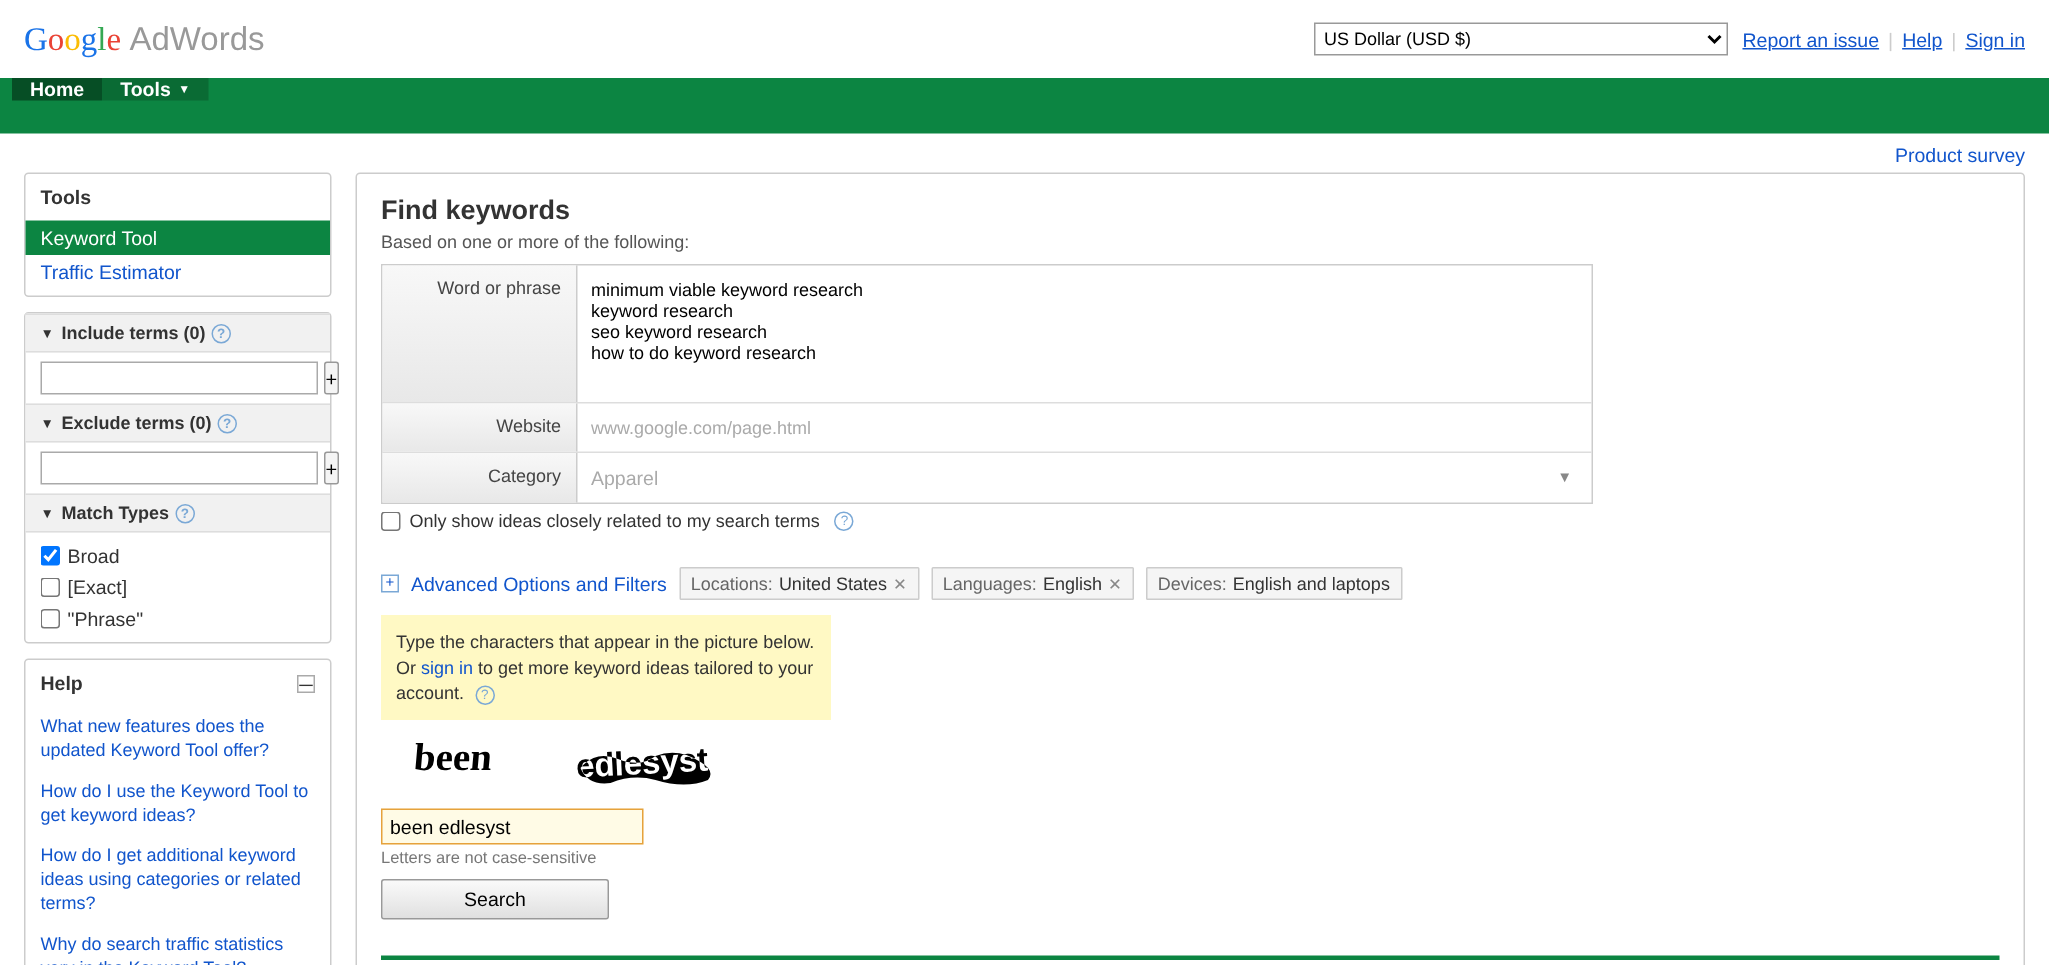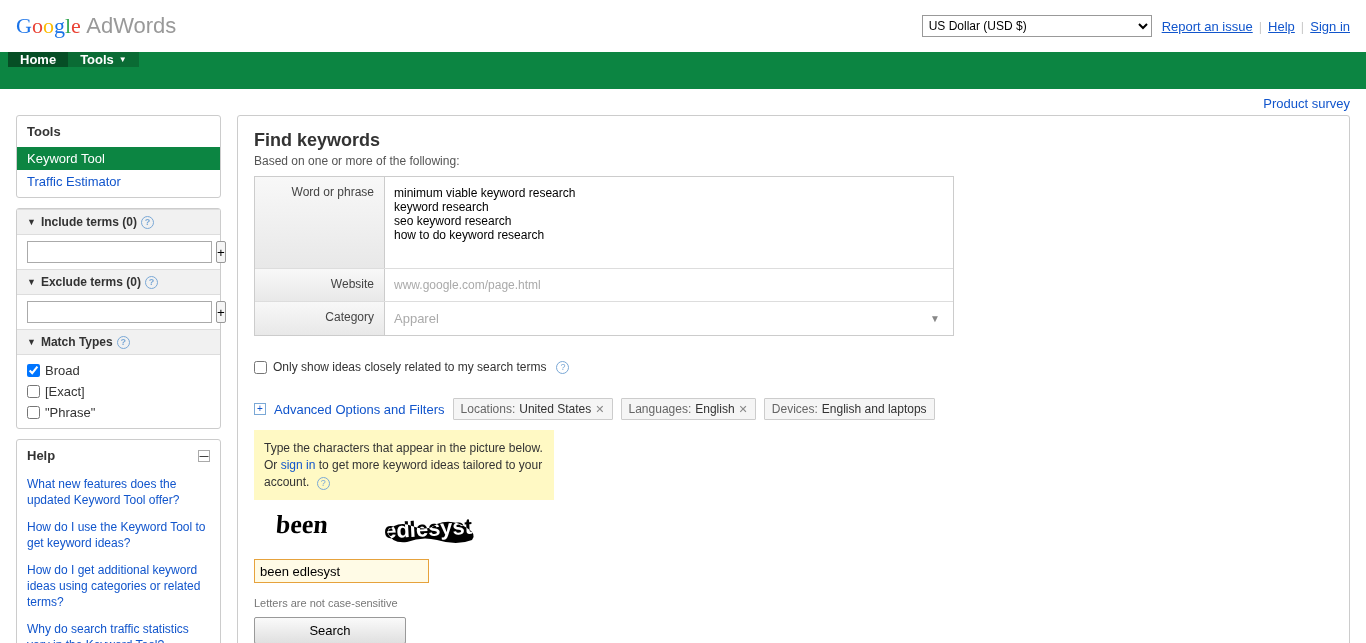--- a/index.html
+++ b/index.html
@@ -4,21 +4,21 @@
 <style>
 *{box-sizing:border-box;margin:0;padding:0}
 body{font-family:Arial,sans-serif;font-size:13px;color:#333;background:#fff;overflow-y:scroll}
 a{color:#1155cc;text-decoration:none;cursor:pointer}
 .topbar{display:flex;align-items:center;padding:8px 16px;height:52px}
 .logo{font-family:Georgia,serif;font-size:22px}
 .logo .g{color:#1a73e8}.logo .o1{color:#ea4335}.logo .o2{color:#fbbc04}.logo .g2{color:#1a73e8}.logo .l{color:#34a853}.logo .e{color:#ea4335}
 .logo .adw{color:#999;font-family:Arial,sans-serif;font-weight:normal}
 .top-right{margin-left:auto;display:flex;align-items:center;gap:10px}
 .top-select{width:340px;height:22px;font-size:12px;border:1px solid #999;background:#fff;padding:1px 2px}
-.top-select.cur{width:230px}
+.top-select.cur{width:276px}
 .top-links{display:flex;align-items:center;gap:6px;font-size:13px}
 .top-links a{text-decoration:underline}
 .top-links .sep{color:#ccc}
 .navbar{background:#0c8542;height:37px;display:flex;align-items:flex-start;padding-left:8px}
 .nav-item{color:#fff;font-weight:bold;padding:0 12px;display:flex;align-items:center;font-size:13px;cursor:pointer}
 .nav-item.active{background:#064e25}
 .nav-item.dk{background:#0a6b34}
 .nav-item .car{font-size:8px;margin-left:5px}
 .sub-link{text-align:right;padding:7px 16px 4px}
 .main{display:flex;align-items:flex-start;padding:0 16px 16px;gap:16px}
@@ -34,21 +34,21 @@
 .sb-input-row input[type=text]{flex:1;height:22px;border:1px solid #aaa;padding:0 3px}
 .sb-add{width:22px;height:22px;border:1px solid #999;background:#f5f5f5;border-radius:2px;cursor:pointer}
 .sb-check-row{padding:3px 10px;display:flex;align-items:center;gap:5px}
 .help-box{border:1px solid #ccc;border-radius:3px;background:#fff}
 .help-box .hb-head{display:flex;justify-content:space-between;align-items:center;padding:8px 10px;font-weight:bold}
 .help-box .hb-link{display:block;padding:6px 10px;color:#1155cc;font-size:12px;line-height:1.3}
 .collapse-icon{width:12px;height:12px;border:1px solid #aaa;display:inline-flex;align-items:center;justify-content:center;font-size:9px;cursor:pointer;background:#fff}
 .content{flex:1;border:1px solid #ccc;border-radius:3px;background:#fff;padding:14px 16px;position:relative}
 .content h2{font-size:18px;font-weight:bold;margin-bottom:3px}
 .content .sub{font-size:12px;color:#555;margin-bottom:8px}
-.form-table{border:1px solid #ccc;width:700px;margin-bottom:24px}
+.form-table{border:1px solid #ccc;width:808px;margin-bottom:4px}
 .form-row{display:flex;border-top:1px solid #ddd}
 .form-row:first-child{border-top:none}
 .form-label{width:130px;background:linear-gradient(#f8f8f8,#e8e8e8);text-align:right;padding:8px 10px;font-size:12px;color:#444;border-right:1px solid #ccc}
 .form-field{flex:1;padding:5px}
 .form-field textarea{width:100%;height:78px;border:none;resize:none;font-family:Arial;font-size:12px;padding:4px;outline:none}
 .form-field input[type=text]{width:100%;border:none;font-size:12px;padding:4px;outline:none}
 .cat-field{display:flex;align-items:center;justify-content:space-between}
 .cat-field .ph{color:#aaa;padding:4px}
 .cat-tri{color:#888;padding-right:8px;font-size:10px}
 .chk-line{display:flex;align-items:center;gap:6px;margin-bottom:24px;font-size:12px}
@@ -56,21 +56,21 @@
 .expand-icon{width:12px;height:12px;border:1px solid #7aa8d6;display:inline-flex;align-items:center;justify-content:center;color:#1155cc;font-size:10px;line-height:1;cursor:pointer}
 .adv-link{color:#1155cc;font-size:13px}
 .chip{border:1px solid #ccc;background:#f5f5f5;padding:3px 7px;font-size:12px;border-radius:1px;display:flex;align-items:center;gap:4px}
 .chip .lbl{color:#666}
 .chip .x{color:#888;cursor:pointer;font-size:11px}
 .captcha-box{background:#fff9c4;border:none;padding:10px;width:300px;font-size:12px;line-height:1.4;margin-bottom:8px}
 .captcha-img{width:270px;height:45px;margin-bottom:6px;position:relative}
 .captcha-img .w1{position:absolute;left:22px;top:2px;font-family:Georgia,serif;font-size:26px;font-weight:bold;color:#000;transform:skewX(-5deg)}
 .captcha-img .w2{position:absolute;left:130px;top:8px;font-family:Arial;font-size:22px;font-weight:bold;color:#000}
 .captcha-img .blob{position:absolute;left:128px;top:10px;width:100px;height:28px}
-.captcha-input{width:175px;height:24px;border:1px solid #e6a23c;background:#fffbe6;padding:2px 5px;font-size:13px;outline:none;margin-bottom:14px}
+.captcha-input{width:175px;height:24px;border:1px solid #e6a23c;background:#fffbe6;padding:2px 5px;font-size:13px;outline:none;margin-bottom:3px}
 .case-note{font-size:11px;color:#777;margin-bottom:8px}
 .search-btn{width:152px;height:27px;border:1px solid #999;background:linear-gradient(#fafafa,#e0e0e0);border-radius:2px;font-size:13px;cursor:pointer}
 .green-line{height:3px;background:#0c8542;margin:24px 0 6px}
 input::placeholder{color:#aaa}
 </style>
 </head>
 <body>
 
 <div class="topbar">
   <div class="logo">

